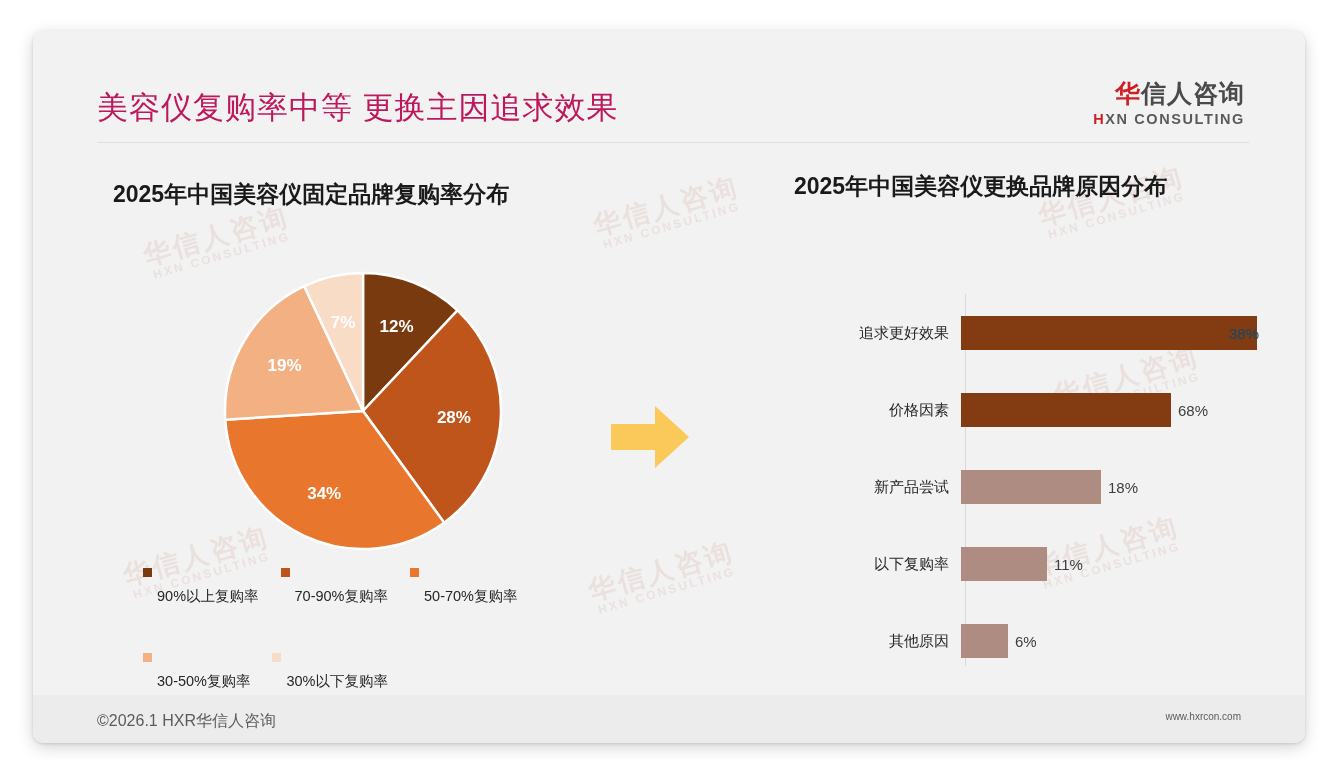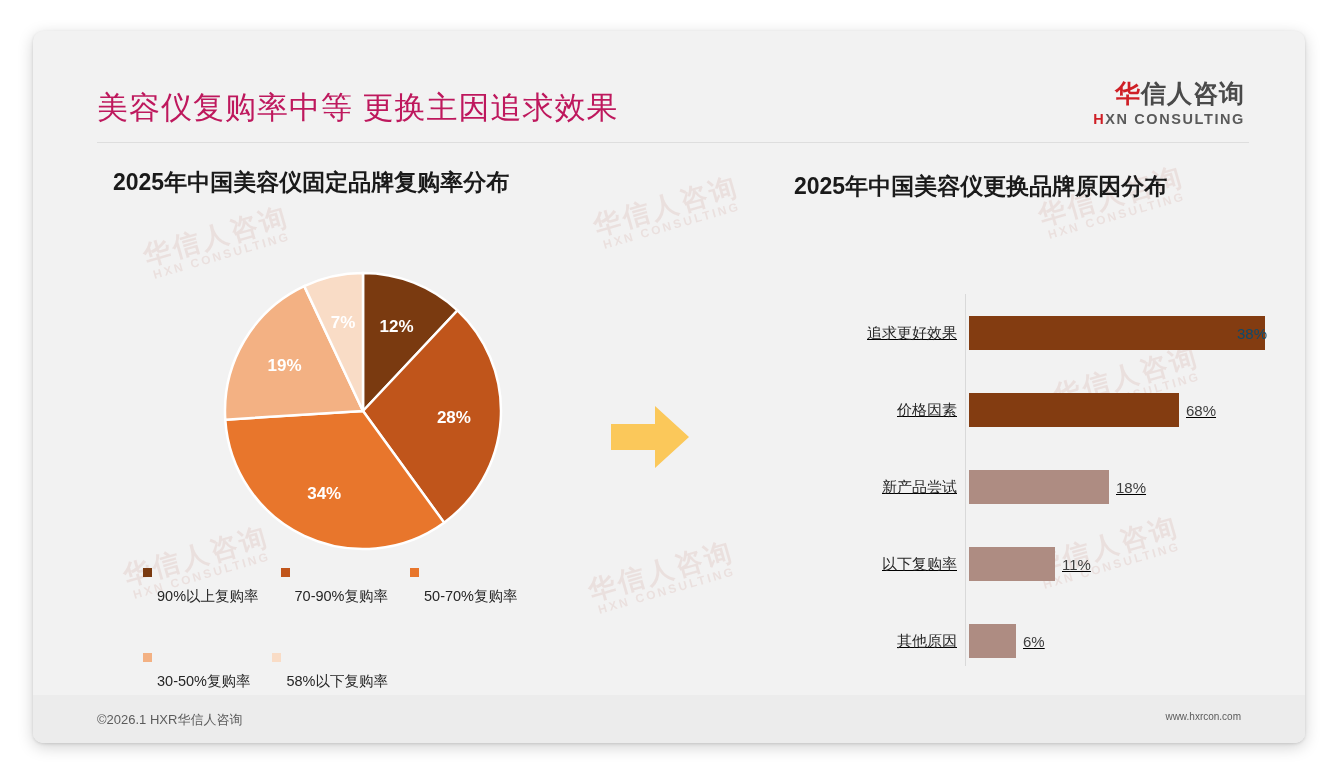--- a/index.html
+++ b/index.html
@@ -107,21 +107,21 @@
 
   
   .panel-title {
     position: absolute;
     font-size: 23px;
     font-weight: bold;
     color: #1a1a1a;
     white-space: nowrap;
     z-index: 3;
   }
-  #pie-title  { left: 80px;  top: 136px; }
+  #pie-title  { left: 80px;  top: 148px; }
   #bar-title  { left: 740px; top: 140px; margin-left: 21px; }
 
   
   #pie-wrap {
     position: absolute;
     left: 190px;
     top: 240px;
     width: 280px;
     height: 280px;
     z-index: 3;
@@ -185,26 +185,25 @@
   .bar-axis {
     position: absolute;
     left: 192px;
     top: 8px;
     width: 1px;
     height: 372px;
     background: #d9d9d9;
   }
   .bar-row {
     position: absolute;
-    left: 16px;
+    left: 8px;
     width: 100%;
     height: 34px;
     display: flex;
     align-items: center;
-    text-decoration: underline;
   }
   .bar-cat {
     width: 180px;
     text-align: right;
     padding-right: 12px;
     font-size: 15px;
     color: #262626;
     white-space: nowrap;
     box-sizing: border-box;
   }
@@ -255,21 +254,21 @@
     bottom: 0;
     width: 100%;
     height: 48px;
     background: #ececec;
     z-index: 3;
   }
   .footer-left {
     position: absolute;
     left: 64px;
     top: 16px;
-    font-size: 13px;
+    font-size: 16px;
     color: #5c5c5c;
     white-space: nowrap;
   }
   .footer-right {
     position: absolute;
     right: 64px;
     top: 16px;
     font-size: 10px;
     color: #5c5c5c;
     white-space: nowrap;
@@ -356,21 +355,21 @@
         <span class="legend-text">50-70%复购率</span>
       </div>
     </div>
     <div class="legend-row">
       <div class="legend-item">
         <span class="legend-swatch" style="background:#F3B183"></span>
         <span class="legend-text">30-50%复购率</span>
       </div>
       <div class="legend-item">
         <span class="legend-swatch" style="background:#F9DCC6"></span>
-        <span class="legend-text">58%以下复购率</span>
+        <span class="legend-text">30%以下复购率</span>
       </div>
     </div>
   </div>
 
   <div id="flow-arrow">
     <svg width="78" height="62" viewBox="0 0 78 62">
       <polygon points="0,18 44,18 44,0 78,31 44,62 44,44 0,44" fill="#FBC85A"></polygon>
     </svg>
   </div>
 

